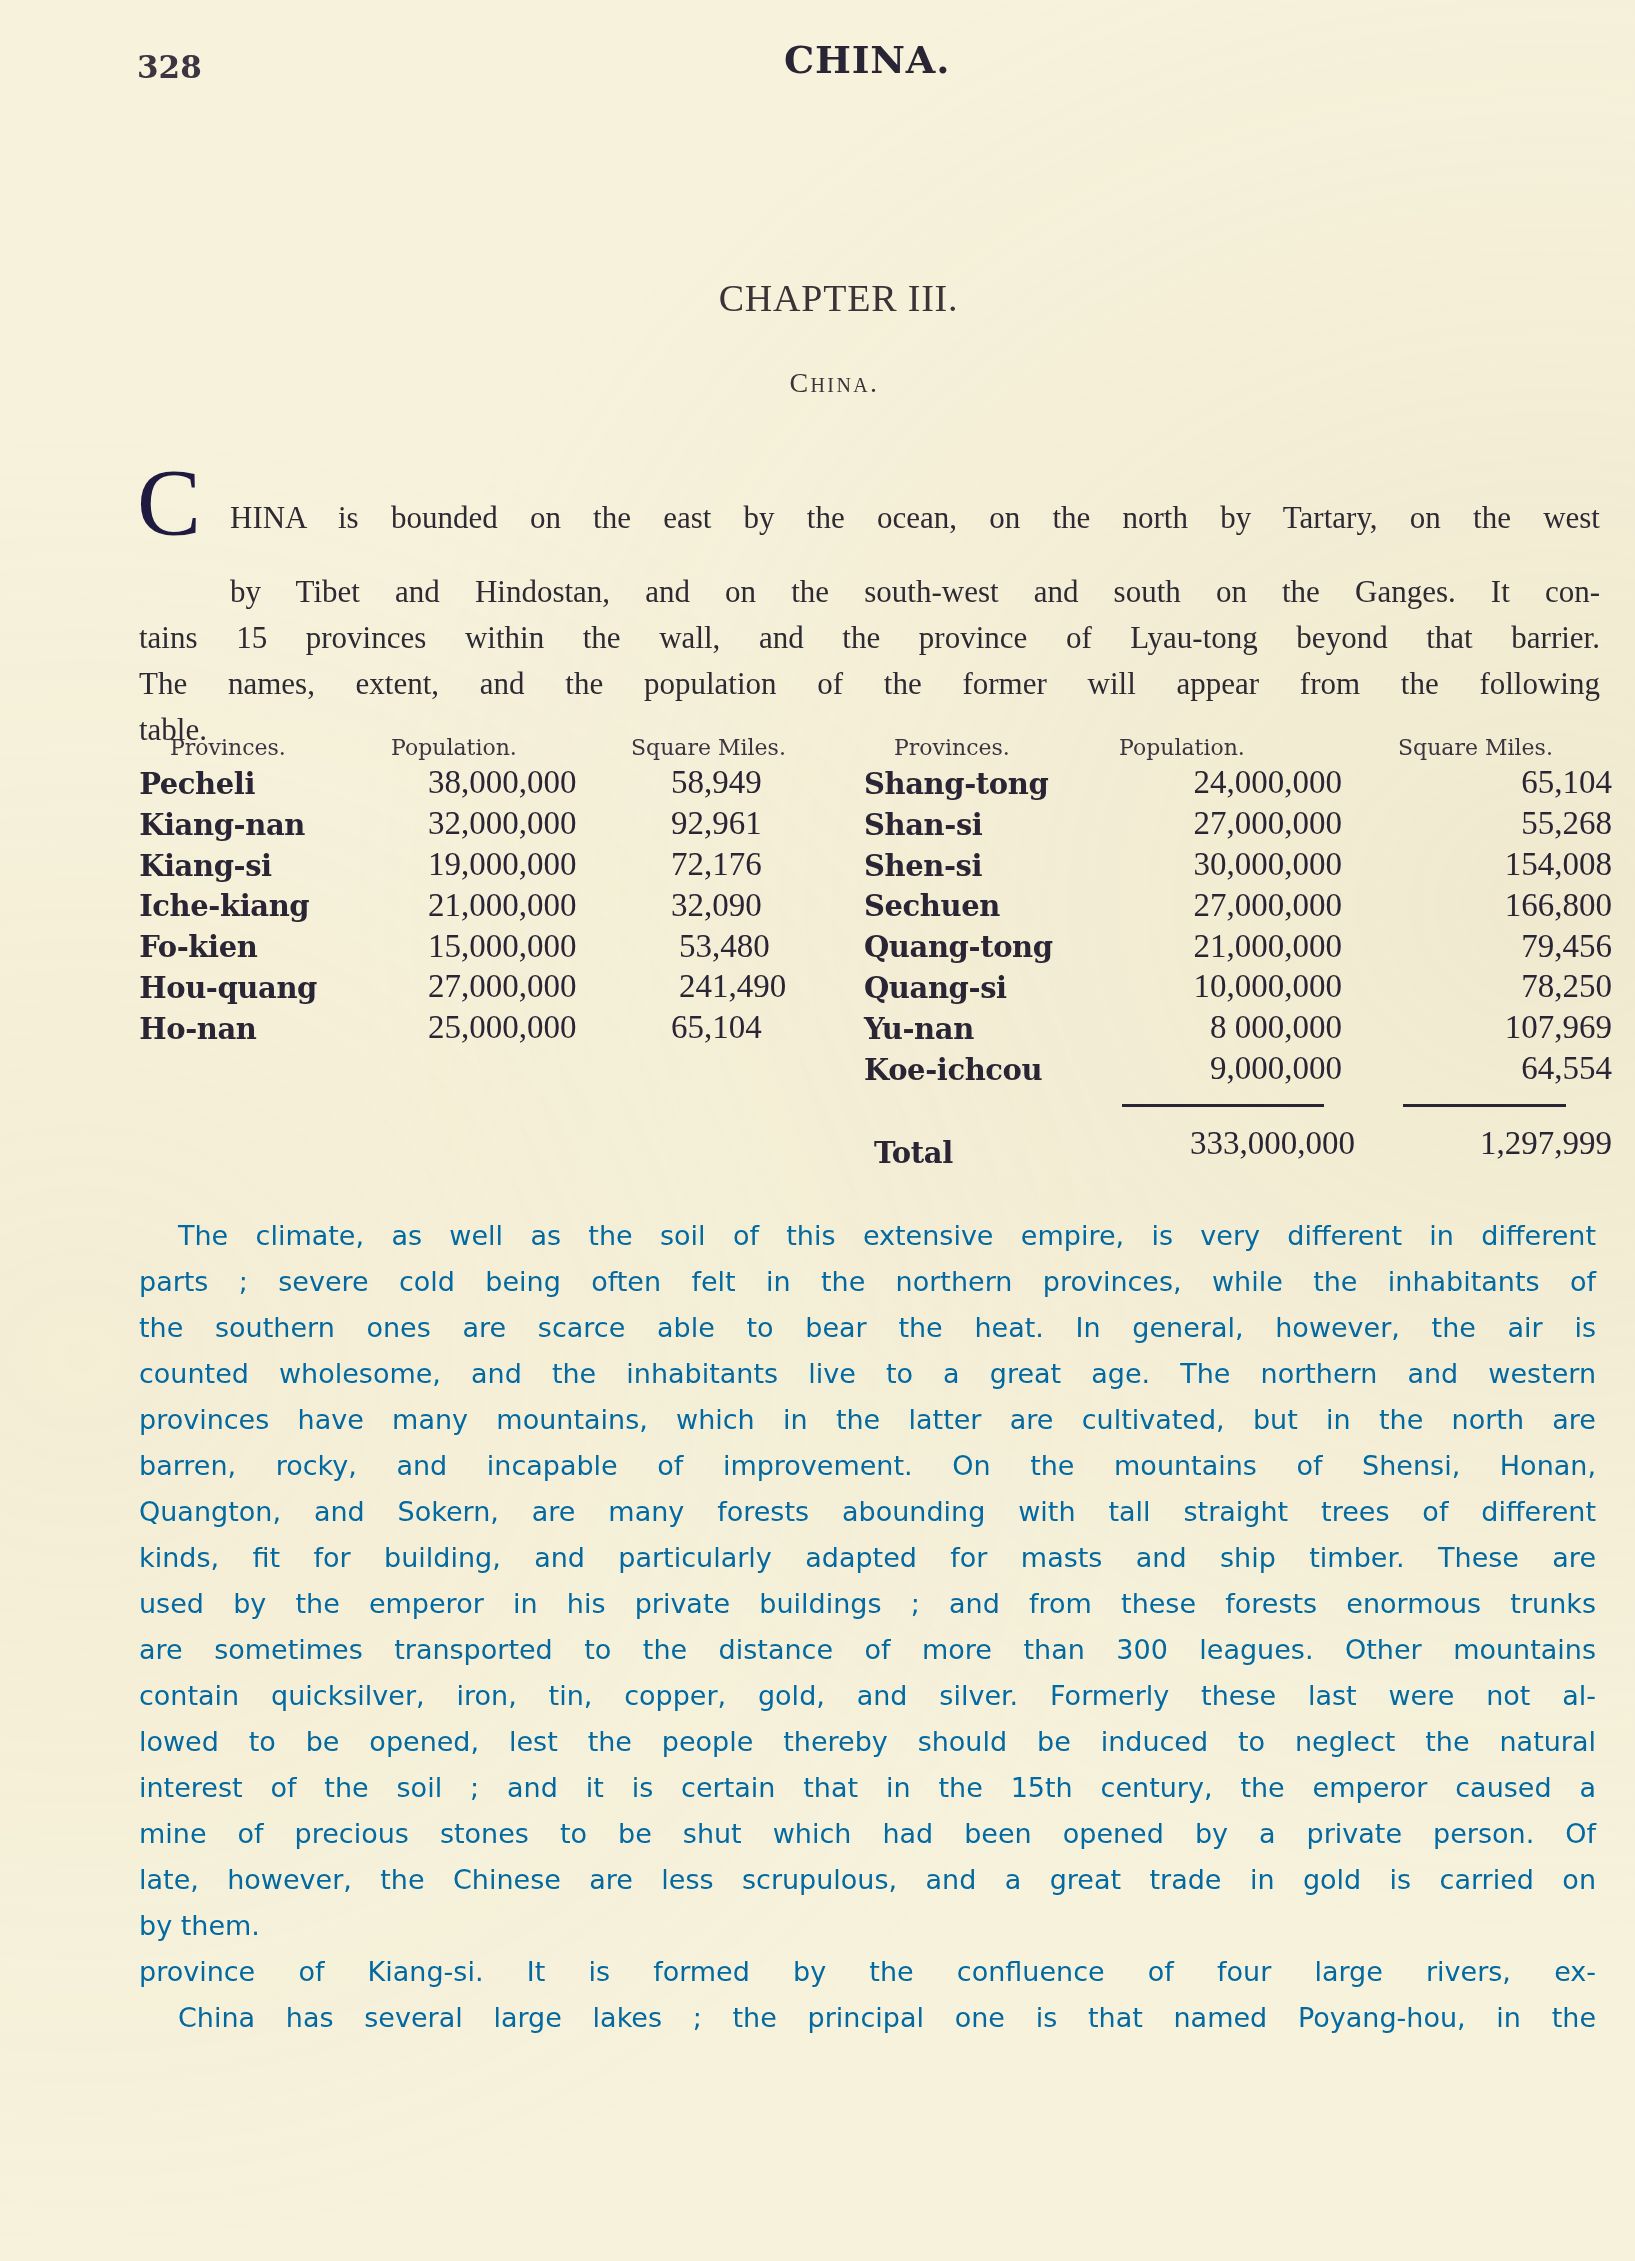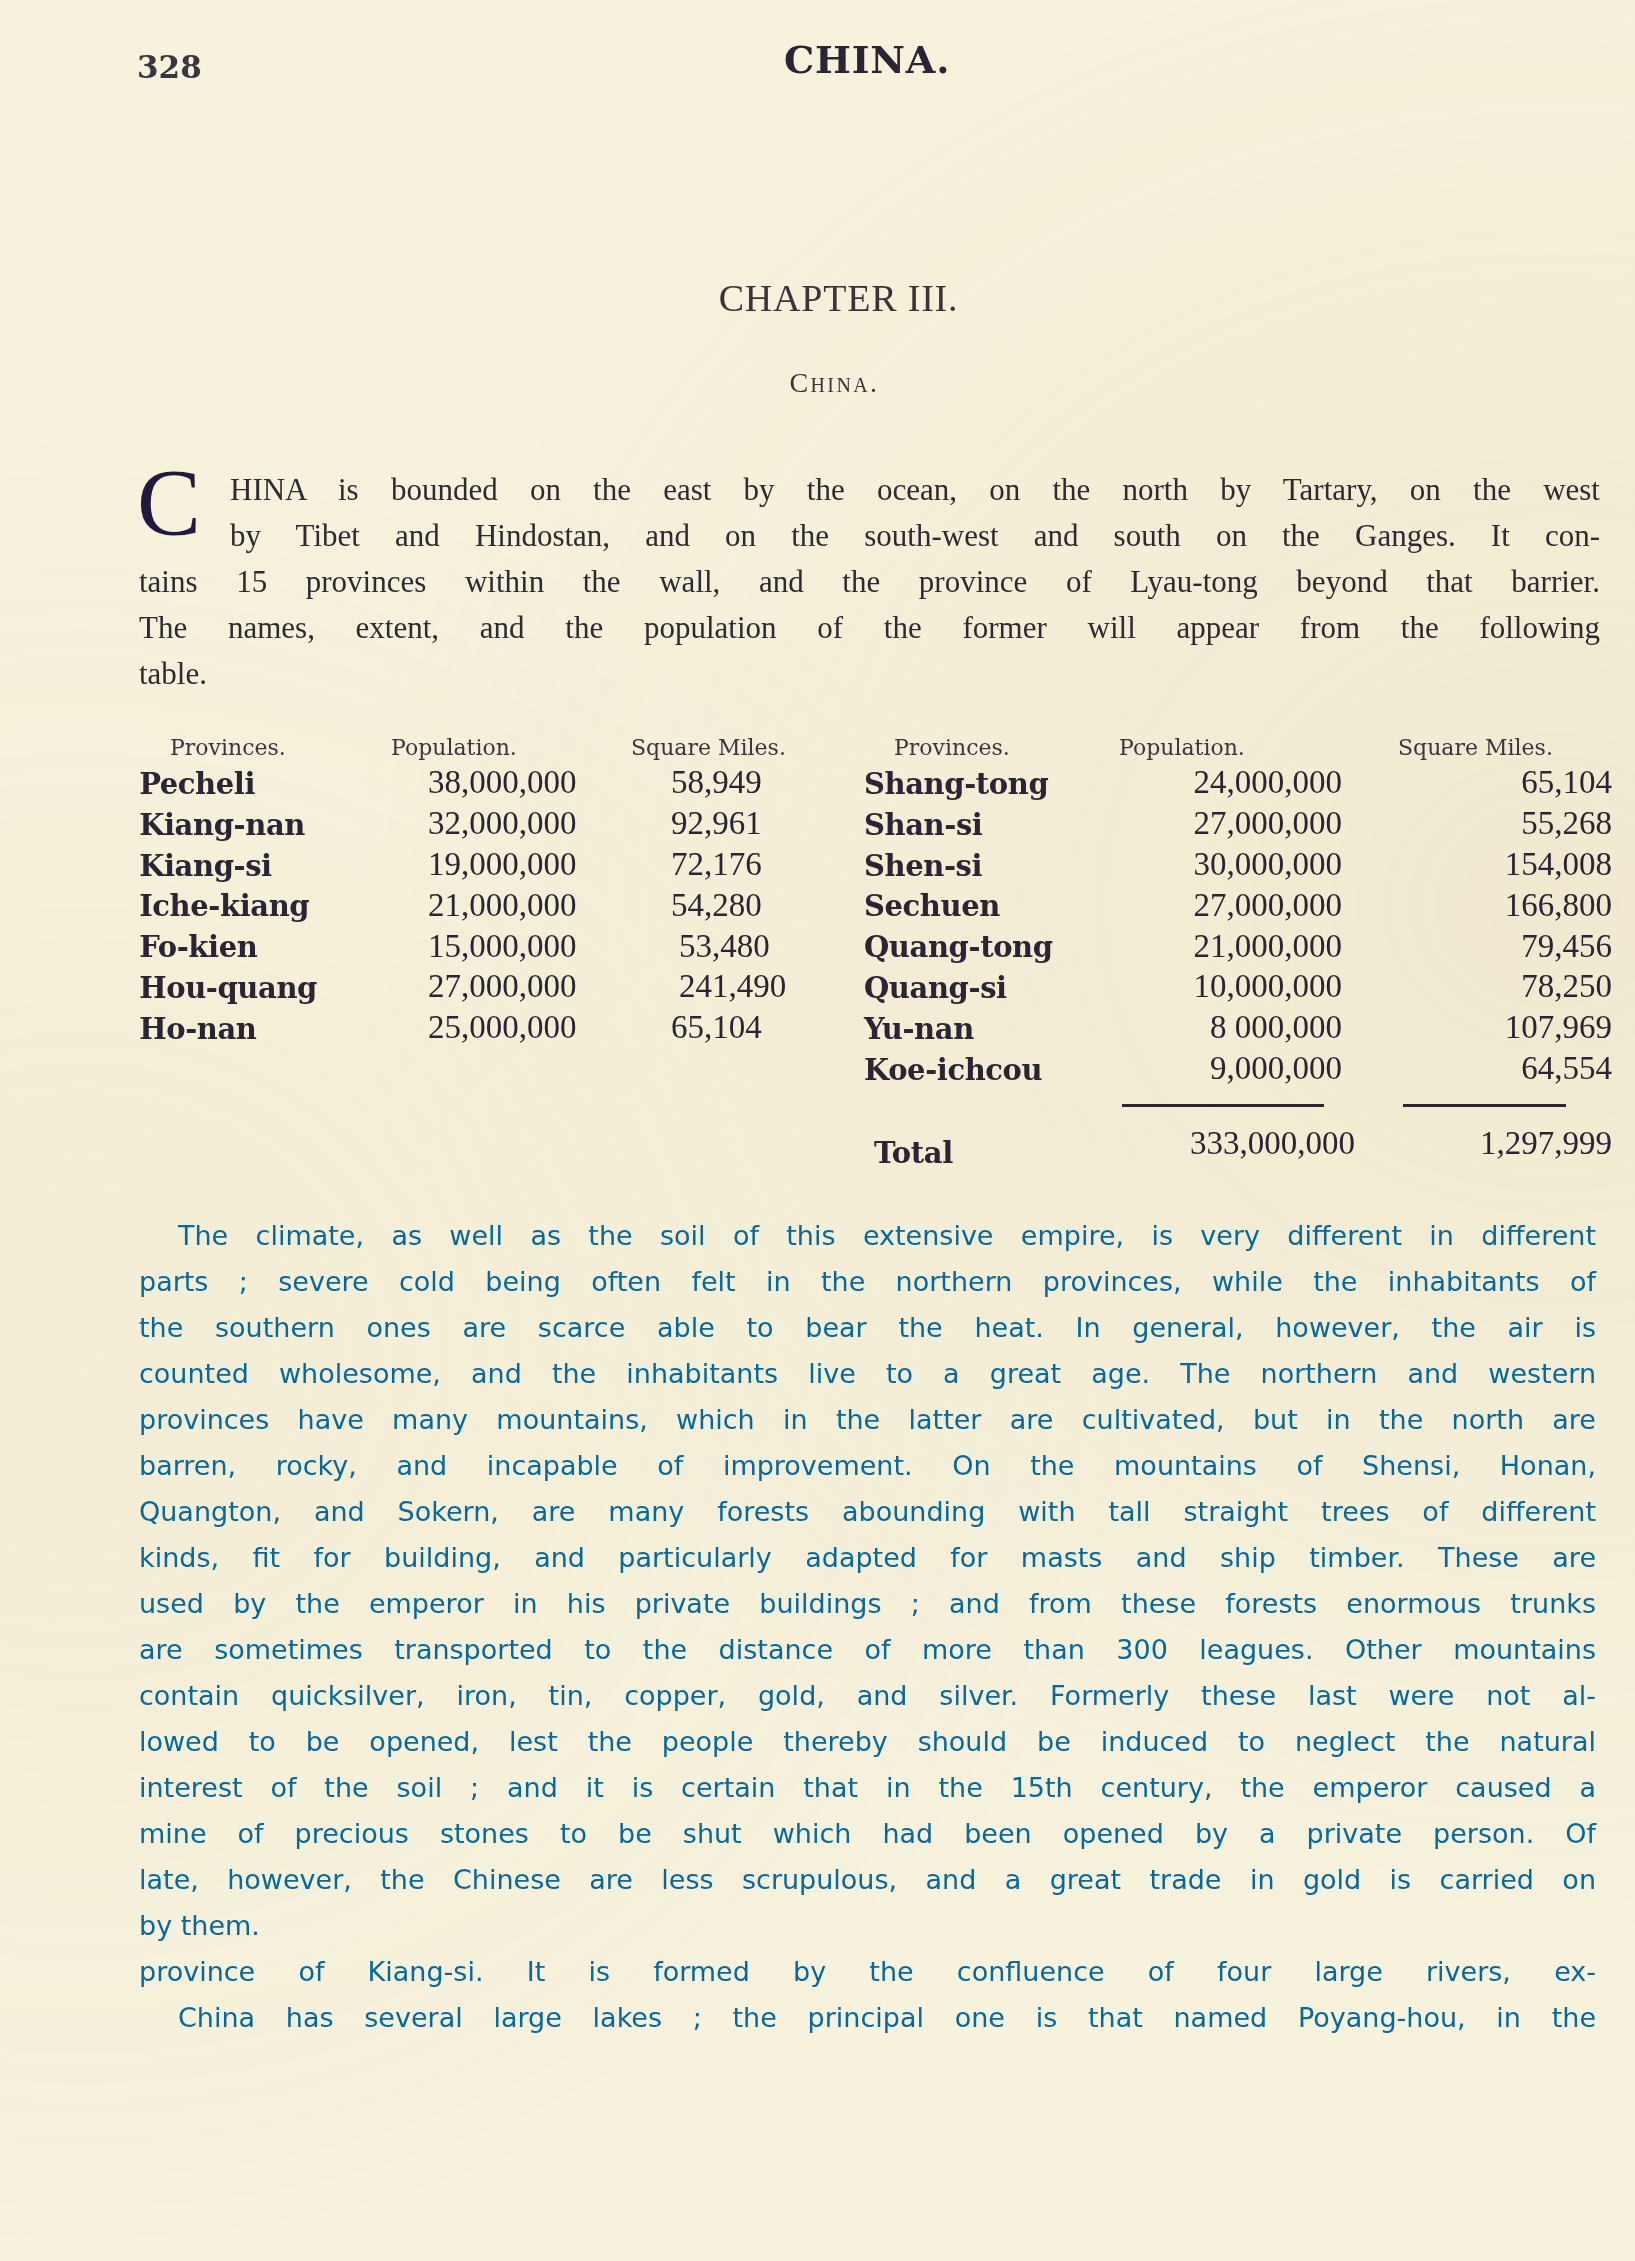--- a/index.html
+++ b/index.html
@@ -36,21 +36,21 @@
     padding-left: 33px; box-sizing: border-box;
   }
 
   .intro {
     position: absolute; left: 139px; top: 467px; width: 1461px;
     font-family: "Liberation Serif", serif; font-size: 31px; line-height: 46px;
     text-align: justify; color: #2e2a33;
   }
   .intro .line { display: block; white-space: nowrap; text-align-last: justify; text-align: justify; }
   .intro .line.last { text-align-last: left; }
-  .intro .indent { padding-left: 91px; }
+  .intro .indent { padding-left: 91px; margin-top: 28px; }
   .drop-cap {
     position: absolute; left: 137px; top: 462px;
     font-size: 96px; line-height: 82px; color: #1e1a40; font-family: "Liberation Serif", serif;
   }
 
   .table {
     position: absolute; left: 131px; top: 735px; width: 1453px; height: 441px;
     font-family: "DejaVu Serif", serif;
   }
   .table .col-head {
@@ -113,21 +113,21 @@
     <span class="cell name" style="left:8.2px; top:72px">Kiang-nan</span>
     <span class="cell num" style="left:253px; top:70px">32,000,000</span>
     <span class="cell num" style="left:496px; top:70px">92,961</span>
 
     <span class="cell name" style="left:8.2px; top:113px">Kiang-si</span>
     <span class="cell num" style="left:253px; top:111px">19,000,000</span>
     <span class="cell num" style="left:496px; top:111px">72,176</span>
 
     <span class="cell name" style="left:8.2px; top:153px">Iche-kiang</span>
     <span class="cell num" style="left:253px; top:152px">21,000,000</span>
-    <span class="cell num" style="left:496px; top:152px">54,280</span>
+    <span class="cell num" style="left:496px; top:152px">32,090</span>
 
     <span class="cell name" style="left:8.2px; top:194px">Fo-kien</span>
     <span class="cell num" style="left:253px; top:193px">15,000,000</span>
     <span class="cell num" style="left:504px; top:193px">53,480</span>
 
     <span class="cell name" style="left:8.2px; top:235px">Hou-quang</span>
     <span class="cell num" style="left:253px; top:233px">27,000,000</span>
     <span class="cell num" style="left:504px; top:233px">241,490</span>
 
     <span class="cell name" style="left:8.2px; top:276px">Ho-nan</span>

